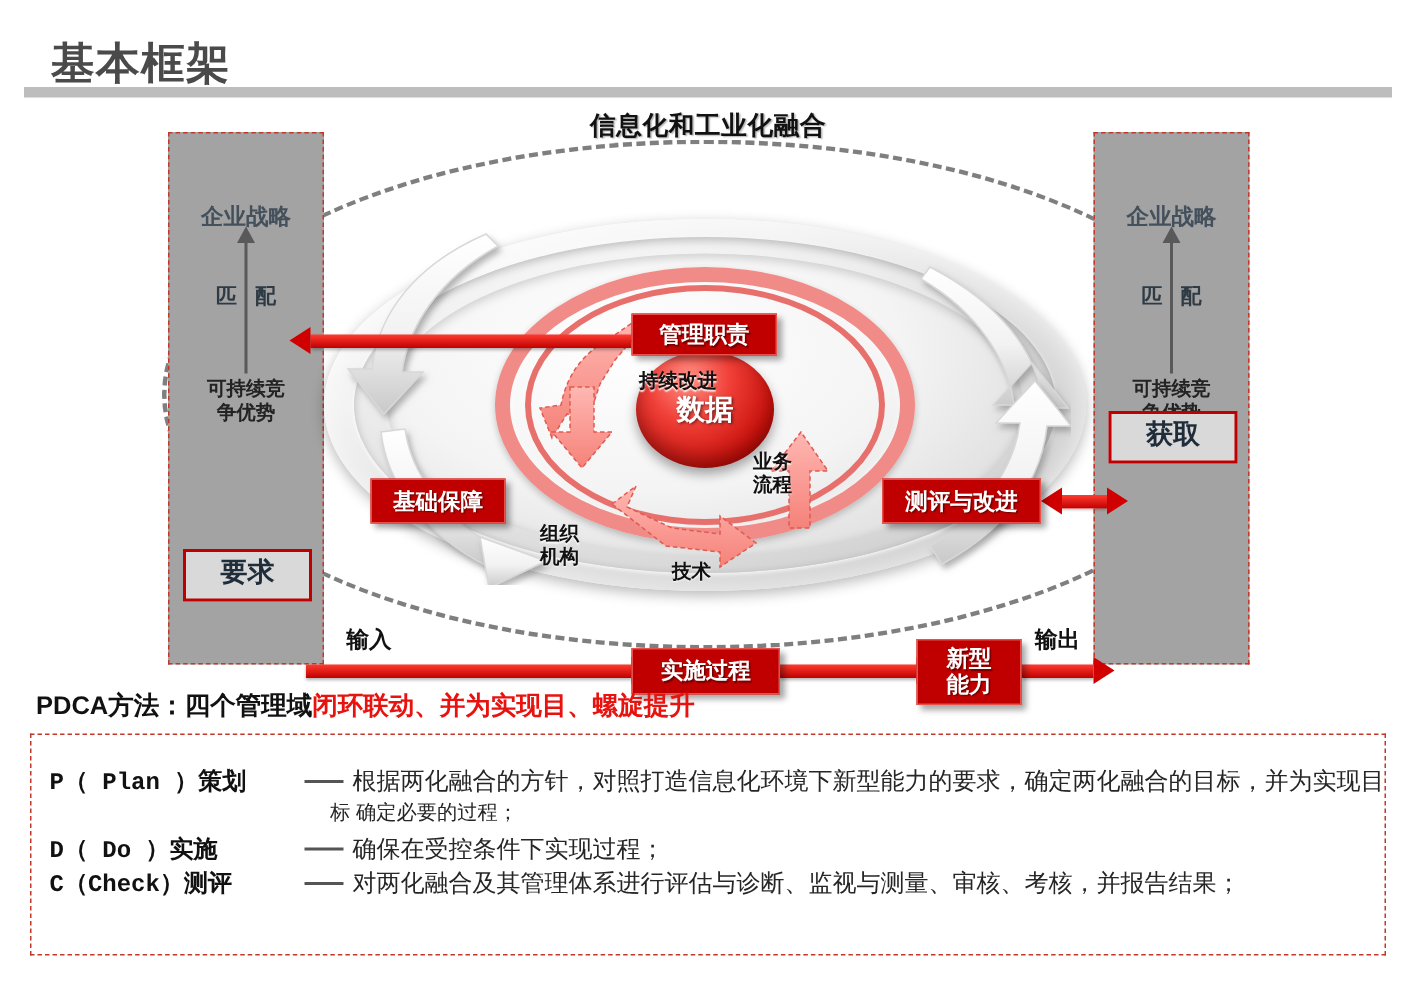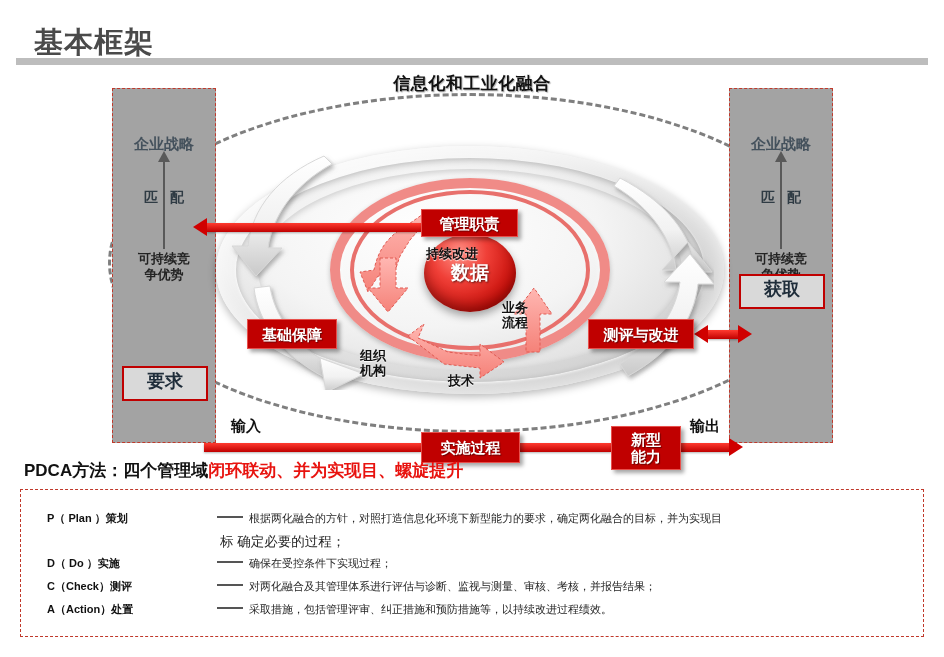--- a/index.html
+++ b/index.html
@@ -295,24 +295,25 @@
 
   .pdca-box {
     position: absolute;
     left: 20px; top: 489px;
     width: 904px; height: 148px;
     border: 1px dashed #c0392b;
     background: #ffffff;
   }
   .pdca-row {
     position: absolute;
-    left: 26px;
-    font-size: 11px;
+    left: 12px;
+    font-size: 16px;
     color: #1a1a1a;
     white-space: nowrap;
+    font-family: Liberation Mono, monospace;
   }
   .pdca-key {
     display: inline-block;
     font-weight: bold;
     color: #111;
   }
   .pdca-dash {
     display: inline-block;
     width: 26px;
     border-top: 2px solid #555;
@@ -485,19 +486,16 @@
     <div class="pdca-cont r0b">标 确定必要的过程；</div>
 
     <div class="pdca-row r1">
       <span class="pdca-key k-w">D（  Do  ）实施</span><span class="pdca-dash"></span><span class="pdca-text">确保在受控条件下实现过程；</span>
     </div>
 
     <div class="pdca-row r2">
       <span class="pdca-key k-w">C（Check）测评</span><span class="pdca-dash"></span><span class="pdca-text">对两化融合及其管理体系进行评估与诊断、监视与测量、审核、考核，并报告结果；</span>
     </div>
 
-    <div class="pdca-row r3">
-      <span class="pdca-key k-w">A（Action）处置</span><span class="pdca-dash"></span><span class="pdca-text">采取措施，包括管理评审、纠正措施和预防措施等，以持续改进过程绩效。</span>
-    </div>
 
   </div>
 
 </div>
 
 </body></html>

